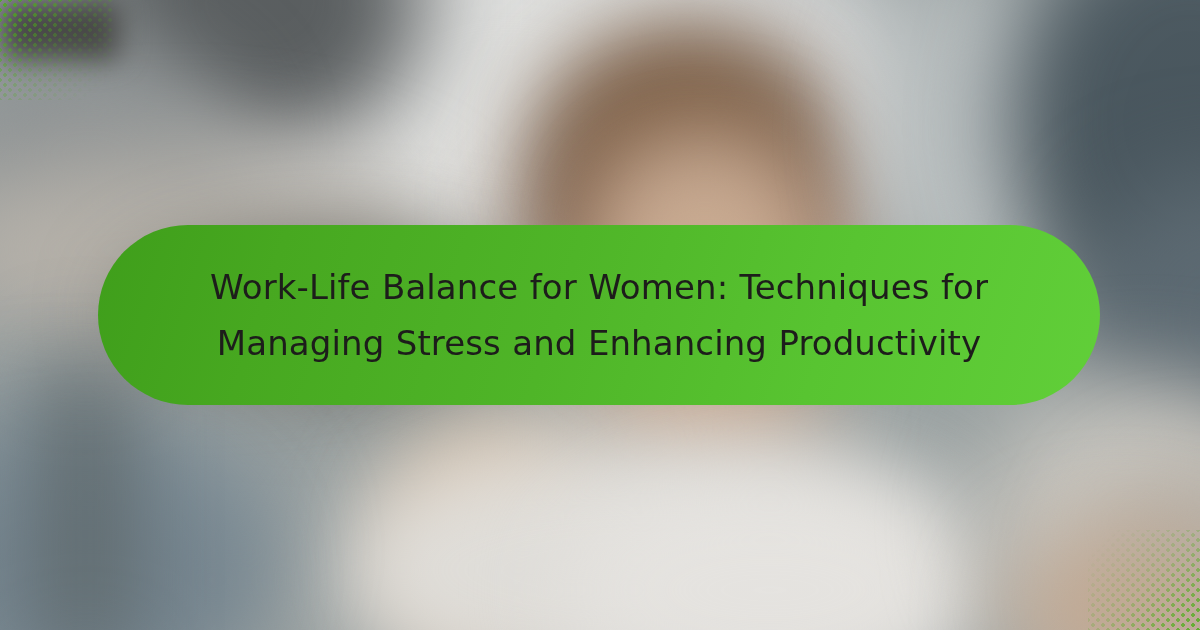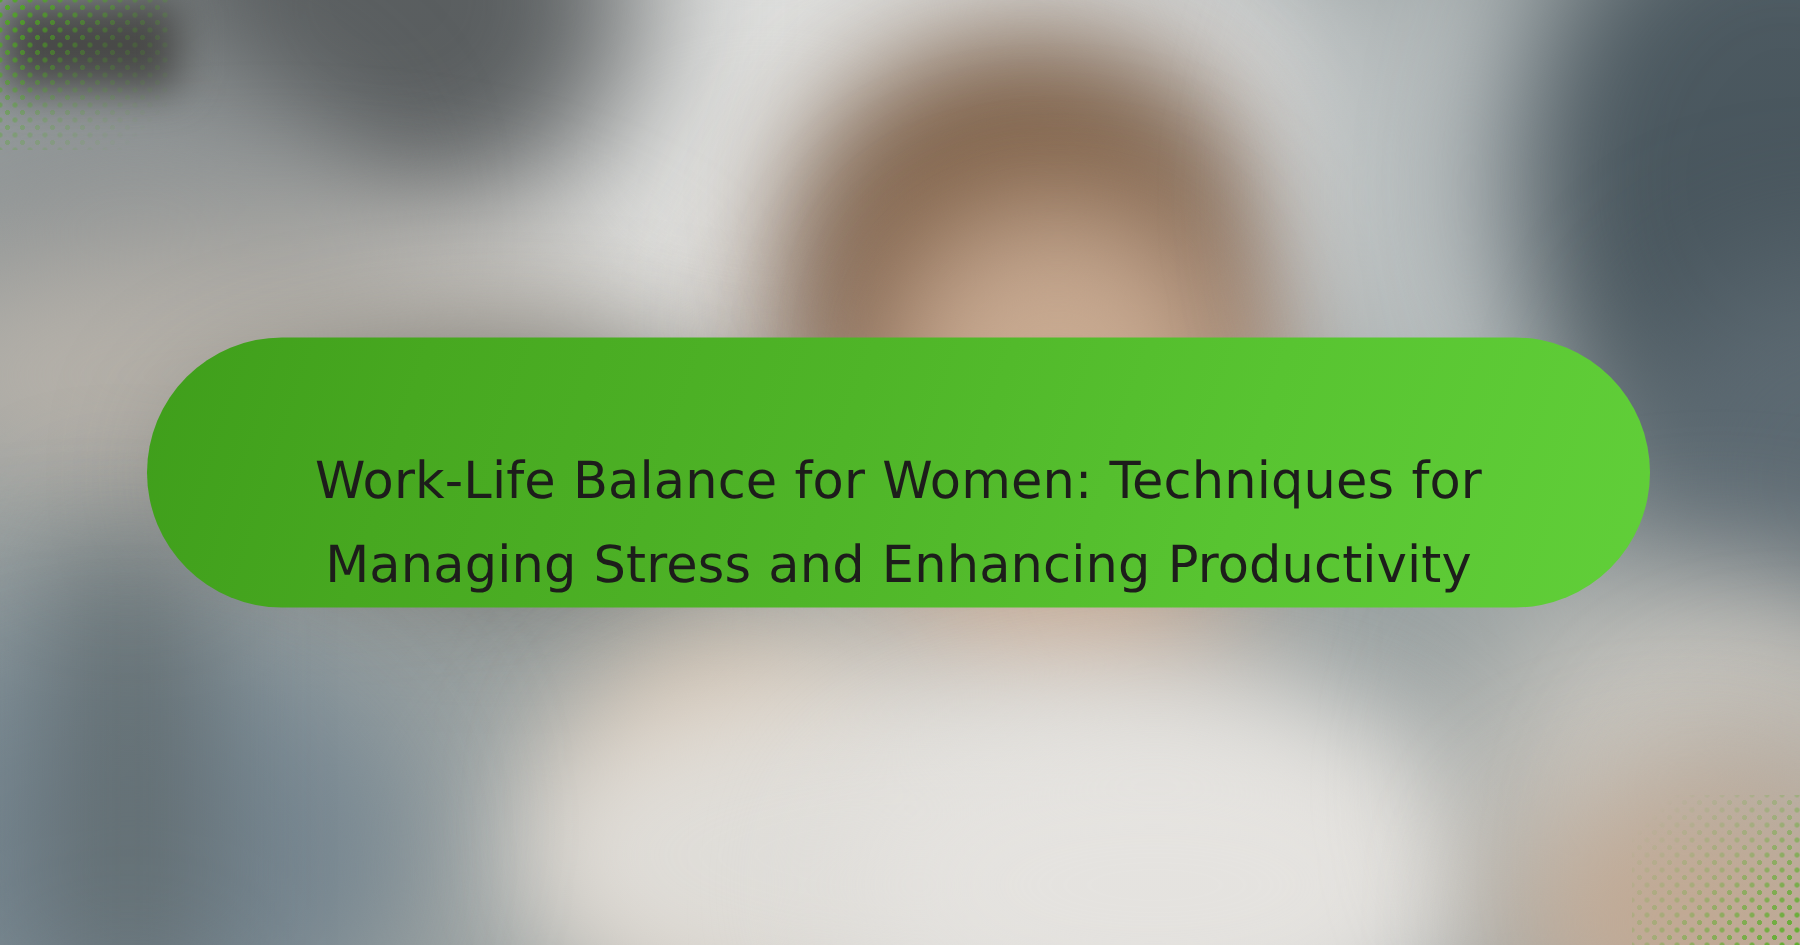--- a/index.html
+++ b/index.html
@@ -205,21 +205,21 @@
   
   #title-pill {
     position: absolute;
     left: 98px;
     top: 225px;
     width: 1002px;
     height: 180px;
     border-radius: 90px;
     background: linear-gradient(108deg, #3f9e1b 0%, #47a820 18%, #4fb528 46%, #58c431 72%, #61cf39 100%);
     display: flex;
-    align-items: flex-end;
+    align-items: center;
     justify-content: center;
   }
   #title-text {
     color: #1d1d1b;
     font-size: 34px;
     line-height: 56px;
     font-weight: 400;
     text-align: center;
     letter-spacing: 0.1px;
     max-width: 790px;

